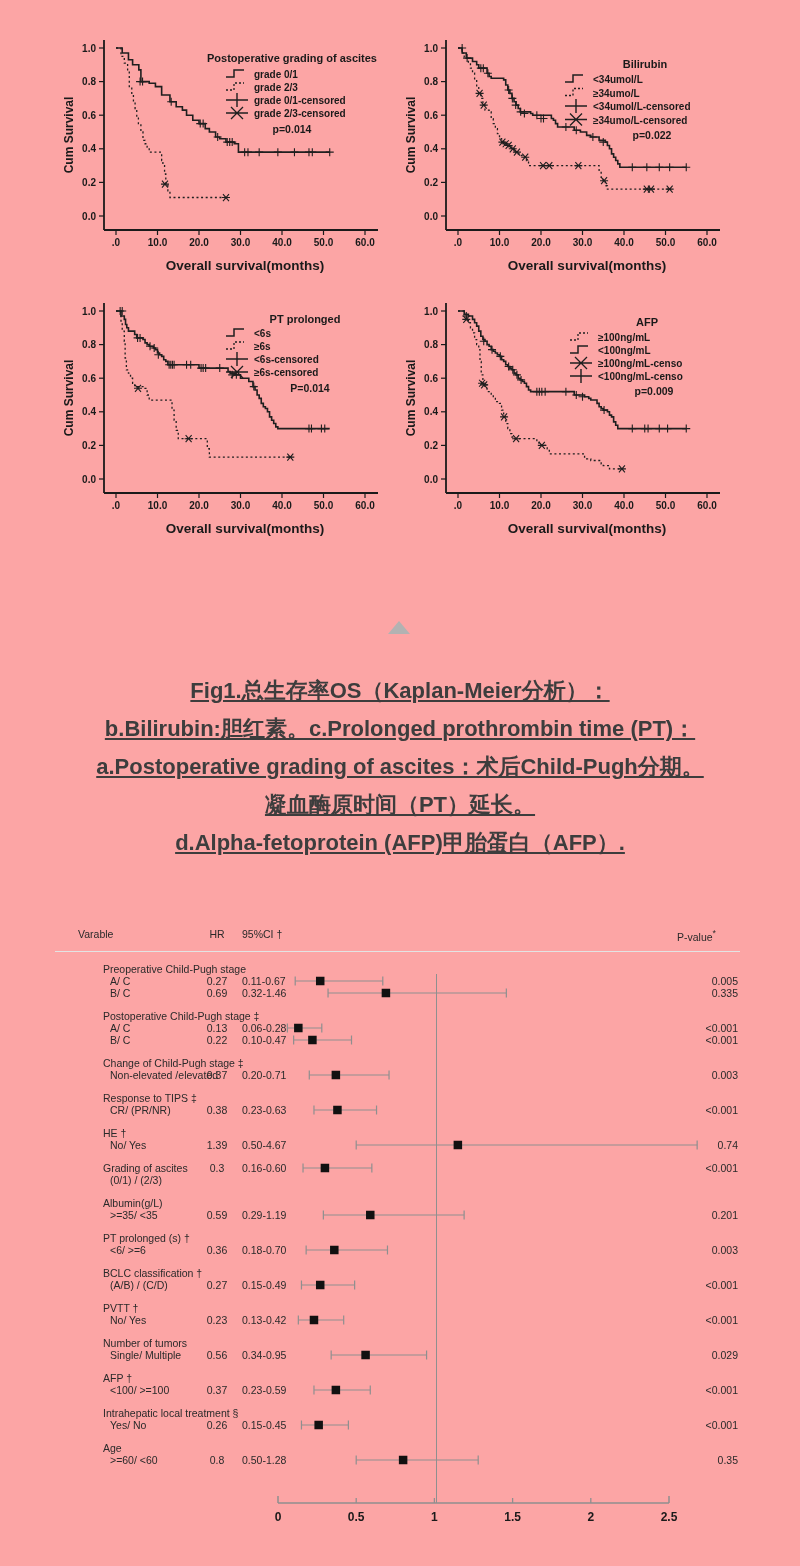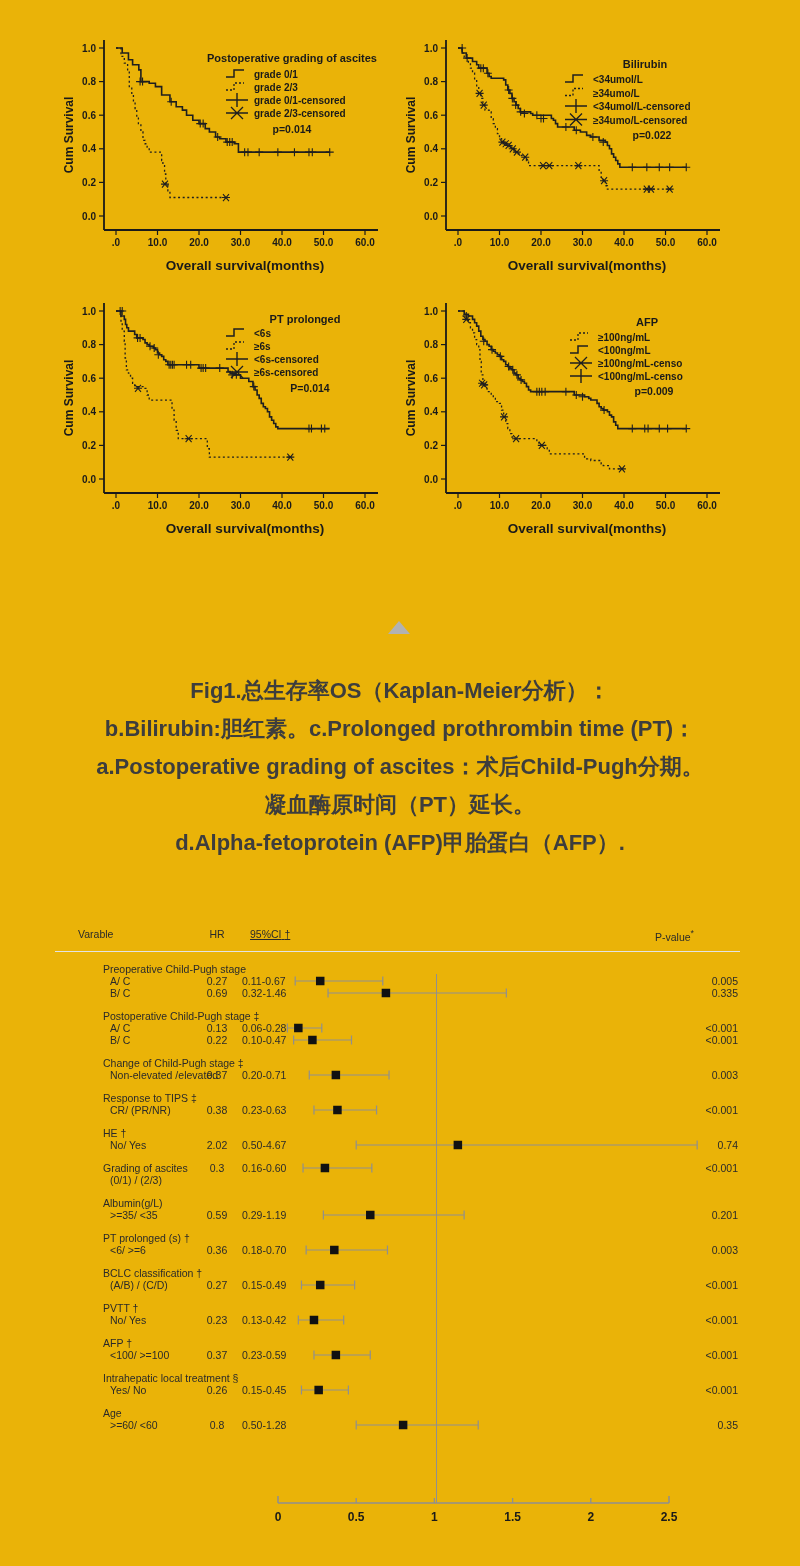--- a/index.html
+++ b/index.html
@@ -1,41 +1,41 @@
 <!DOCTYPE html>
 <html><head>
 <meta charset="utf-8">
 <style>
   * { margin:0; padding:0; box-sizing:border-box; }
   html,body { width:800px; height:1566px; background:#ffffff; overflow:hidden;
               font-family:"Liberation Sans", sans-serif; }
-  #page { position:relative; width:800px; height:1566px; background:#eab308; }
+  #page { position:relative; width:800px; height:1566px; background:#fca5a5; }
 
   
   #km-grid { position:absolute; left:60px; top:30px; width:740px; height:530px; }
   .km-panel { position:absolute; width:340px; height:252px; }
   .km-panel svg { display:block; }
   svg text { font-family:"Liberation Sans", sans-serif; fill:#1a1a1a; }
 
   
   #divider-triangle { position:absolute; left:388px; top:621px; width:0; height:0;
     border-left:11px solid transparent; border-right:11px solid transparent;
     border-bottom:13px solid #b2b2b2; }
 
   
   #caption { position:absolute; left:30px; top:672px; width:740px; text-align:center;
-    font-size:22px; line-height:38px; font-weight:bold; color:#3d3d3d; }
+    font-size:22px; line-height:38px; font-weight:bold; color:#3d3d3d;text-decoration:underline; }
 
   
   #forest { position:absolute; left:0; top:918px; width:800px; height:648px; font-size:10.5px; color:#2a2a2a; }
   #forest-header { position:relative; height:34px; }
   #fh-variable { position:absolute; left:55px; top:10px;margin-left:23px; }
   #fh-hr { position:absolute; left:196px; width:42px; top:10px; text-align:center; }
-  #fh-ci { position:absolute; left:250px; top:10px;text-decoration:underline; }
-  #fh-p  { position:absolute; left:655px; width:83px; top:10px; text-align:left; }
+  #fh-ci { position:absolute; left:242px; top:10px; }
+  #fh-p  { position:absolute; left:655px; width:83px; top:10px; text-align:center; }
   #forest-rule { position:absolute; left:55px; top:33px; width:685px; height:1px; background:#e3e3e3; }
   #forest-groups { position:absolute; left:0; top:45px; width:800px; }
   .f-group { margin-bottom:11px; }
   .f-line { position:relative; height:12px; line-height:12px; white-space:nowrap; }
   .f-label { position:absolute; left:55px;padding-left:48px; }
   .f-label.indent { left:62px; }
   .f-hr { position:absolute; left:196px; width:42px; text-align:center; }
   .f-ci { position:absolute; left:242px; width:85px; }
   .f-p  { position:absolute; left:655px; width:83px; text-align:right; }
   .f-plot { position:absolute; left:278px; top:0; width:460px; height:12px; overflow:visible; }
@@ -459,21 +459,21 @@
               <rect x="55.182" y="1.75" width="8.5" height="8.5" fill="#111111"></rect>
             </svg>
           </div>
         </div>
         <div class="f-group">
           <div class="f-line">
             <span class="f-label">HE †</span>
           </div>
           <div class="f-line">
             <span class="f-label indent">No/ Yes</span>
-            <span class="f-hr">2.02</span>
+            <span class="f-hr">1.39</span>
             <span class="f-ci">0.50-4.67</span>
             <span class="f-p">0.74</span>
             <svg class="f-plot" viewBox="0 0 460 12">
               <path d="M78.2,6 H419.15200000000004" stroke="#8f8f8f" stroke-width="1.2"></path>
               <path d="M78.2,1.5 V10.5 M419.15200000000004,1.5 V10.5" stroke="#8f8f8f" stroke-width="1.2"></path>
               <rect x="175.60999999999999" y="1.75" width="8.5" height="8.5" fill="#111111"></rect>
             </svg>
           </div>
         </div>
         <div class="f-group">
@@ -546,20 +546,36 @@
           </div>
           <div class="f-line">
             <span class="f-label indent">No/ Yes</span>
             <span class="f-hr">0.23</span>
             <span class="f-ci">0.13-0.42</span>
             <span class="f-p">&lt;0.001</span>
             <svg class="f-plot" viewBox="0 0 460 12">
               <path d="M20.332,6 H65.688" stroke="#8f8f8f" stroke-width="1.2"></path>
               <path d="M20.332,1.5 V10.5 M65.688,1.5 V10.5" stroke="#8f8f8f" stroke-width="1.2"></path>
               <rect x="31.722" y="1.75" width="8.5" height="8.5" fill="#111111"></rect>
+            </svg>
+          </div>
+        </div>
+        <div class="f-group">
+          <div class="f-line">
+            <span class="f-label">Number of tumors</span>
+          </div>
+          <div class="f-line">
+            <span class="f-label indent">Single/ Multiple</span>
+            <span class="f-hr">0.56</span>
+            <span class="f-ci">0.34-0.95</span>
+            <span class="f-p">0.029</span>
+            <svg class="f-plot" viewBox="0 0 460 12">
+              <path d="M53.17600000000001,6 H148.58" stroke="#8f8f8f" stroke-width="1.2"></path>
+              <path d="M53.17600000000001,1.5 V10.5 M148.58,1.5 V10.5" stroke="#8f8f8f" stroke-width="1.2"></path>
+              <rect x="83.33400000000002" y="1.75" width="8.5" height="8.5" fill="#111111"></rect>
             </svg>
           </div>
         </div>
         <div class="f-group">
           <div class="f-line">
             <span class="f-label">AFP †</span>
           </div>
           <div class="f-line">
             <span class="f-label indent">&lt;100/ &gt;=100</span>
             <span class="f-hr">0.37</span>

